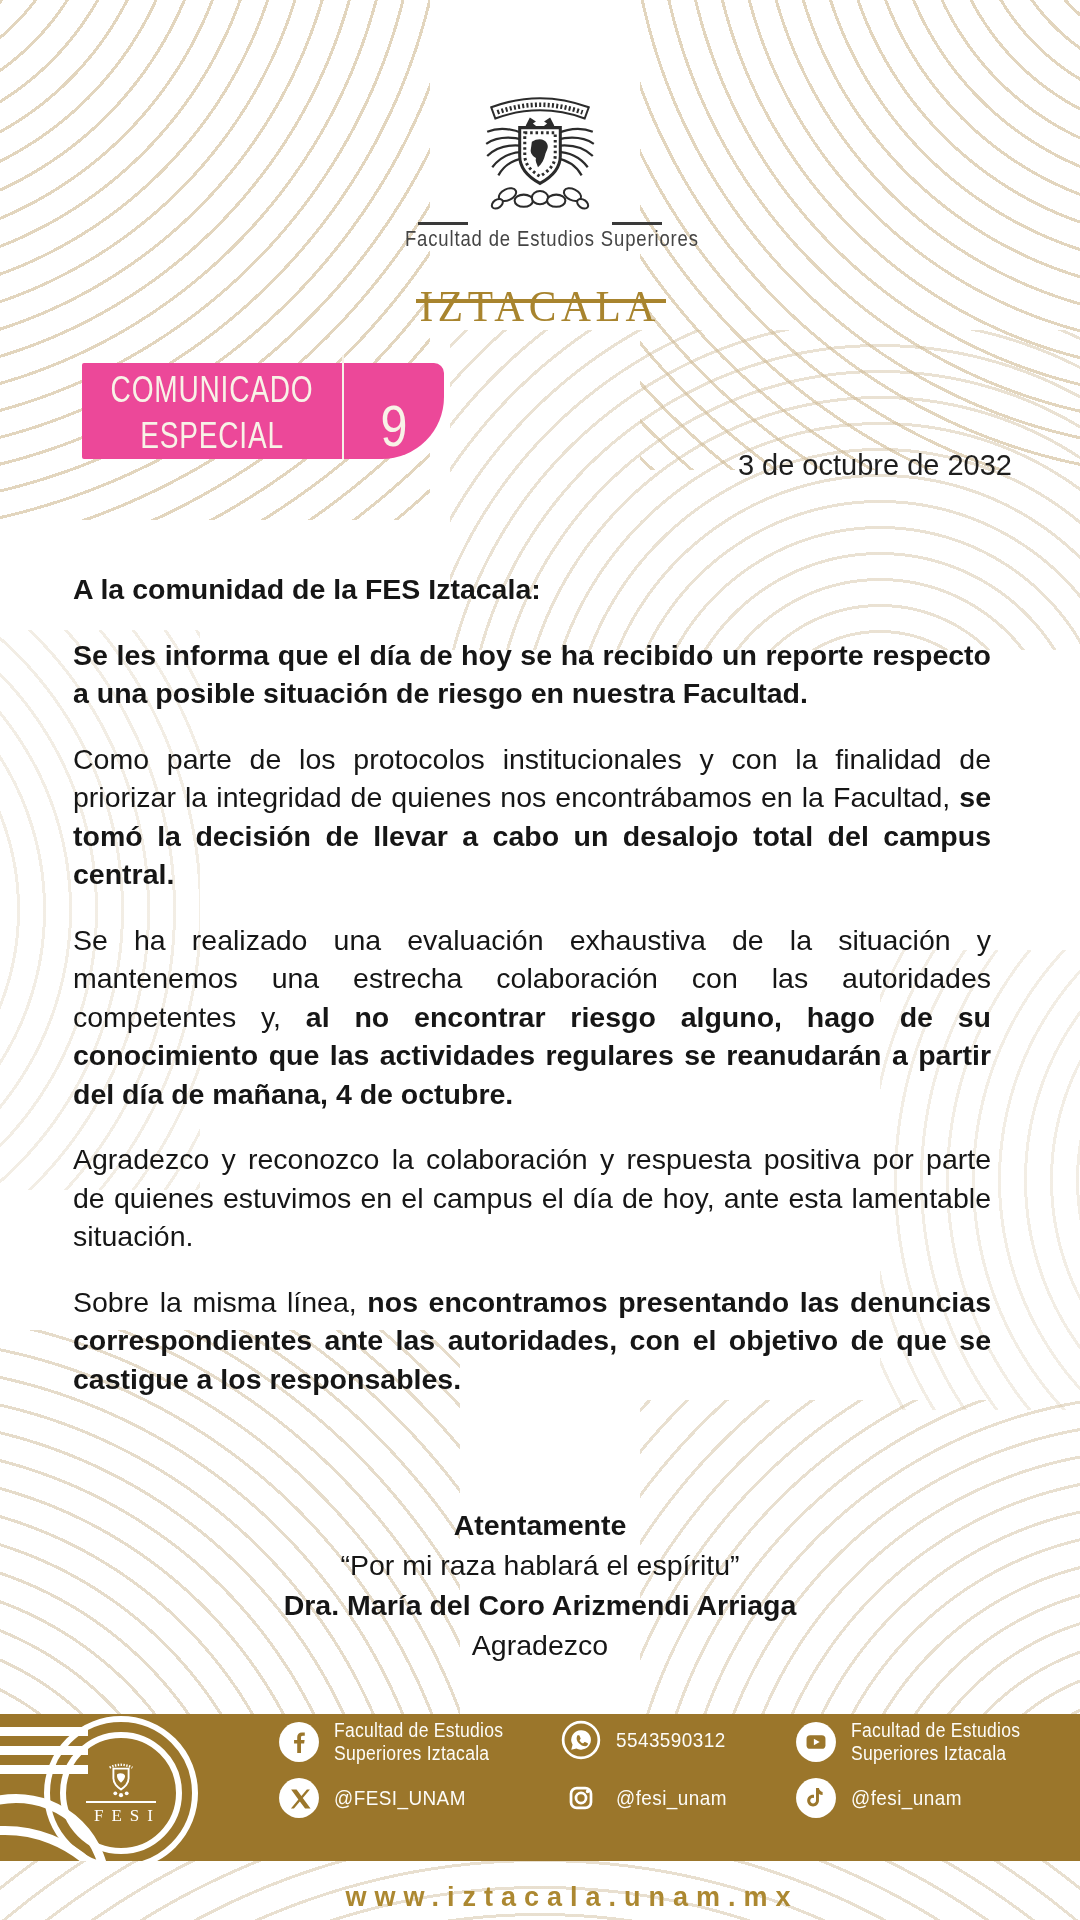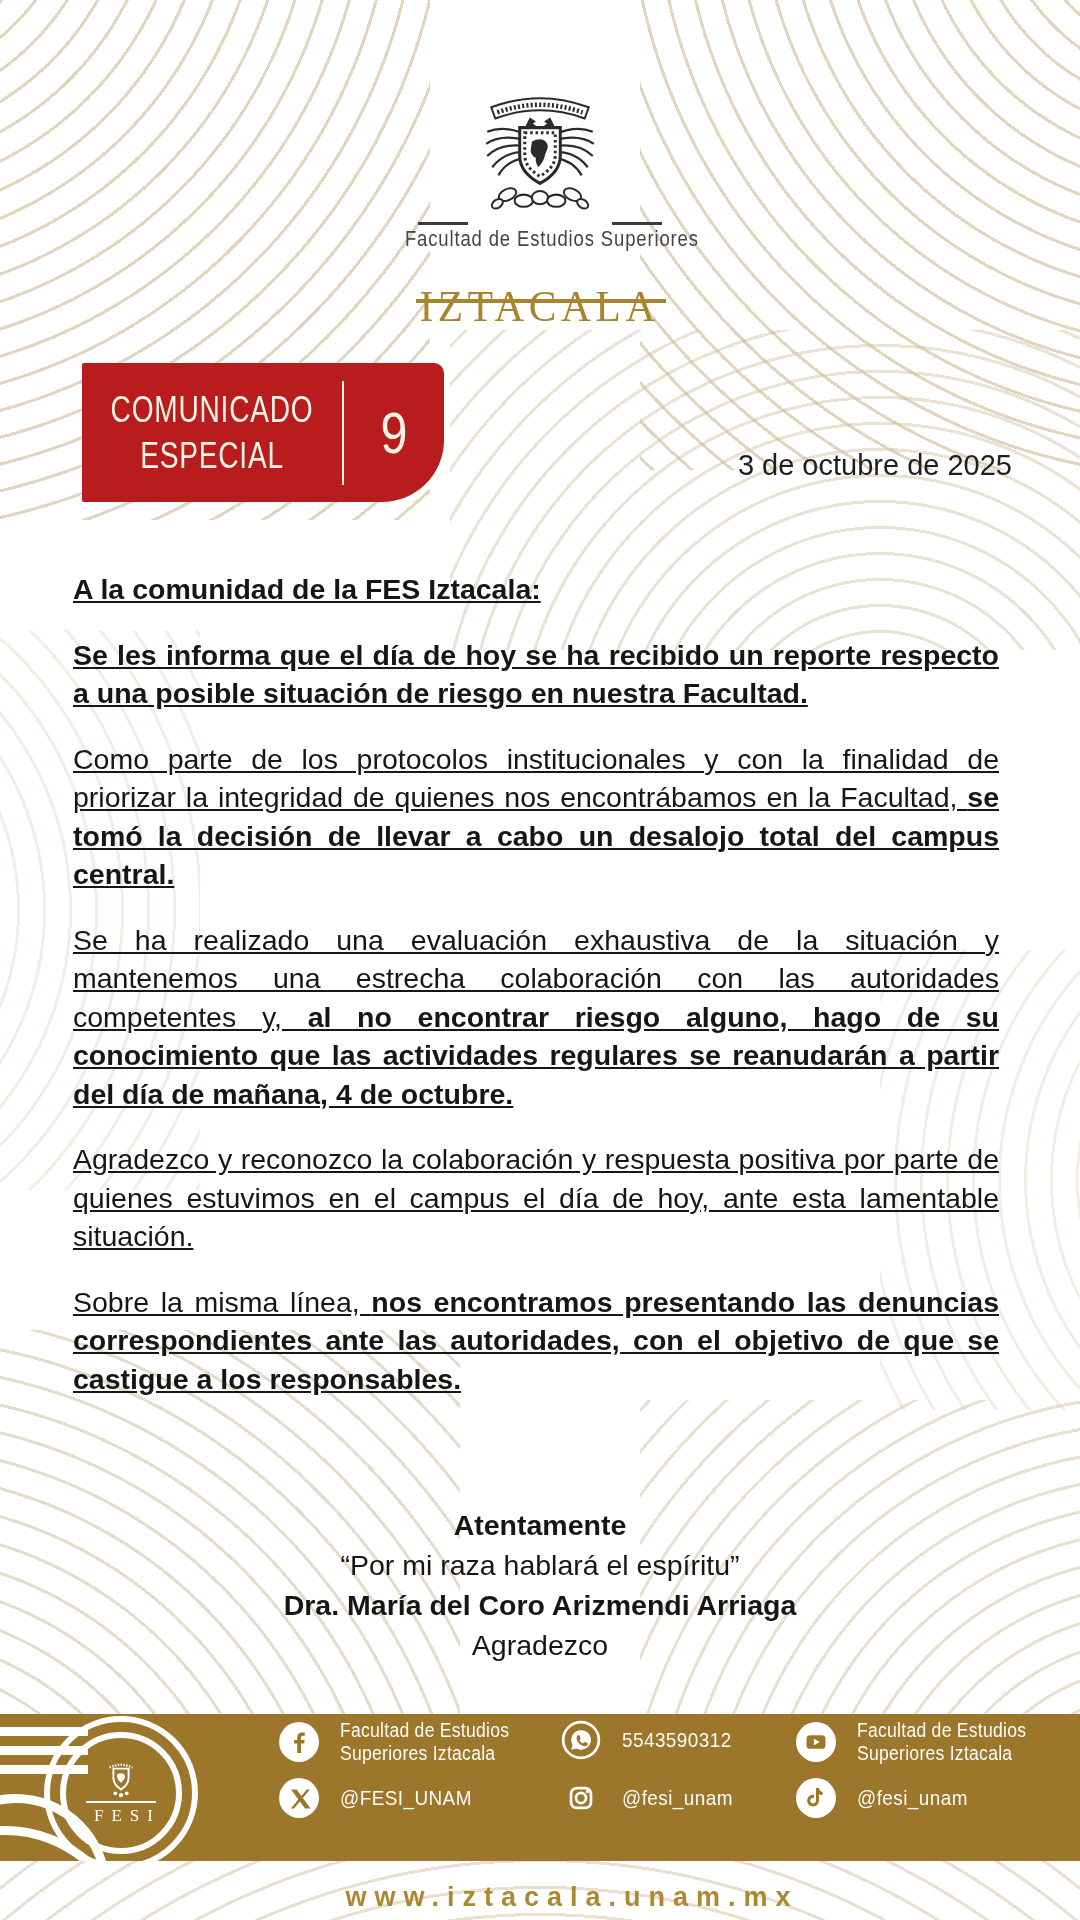--- a/index.html
+++ b/index.html
@@ -11,49 +11,49 @@
   .emblem{position:absolute;left:479px;top:87px;z-index:1;}
   .flank-line{position:absolute;top:222px;width:50px;height:3px;background:#3a3a3a;z-index:1;}
   .inst-row{position:absolute;left:0;top:227px;width:100%;text-align:center;z-index:1;margin-left:12px;}
   .inst-row span{display:inline-block;transform:scaleX(.86);transform-origin:center;
         font-size:21.5px;letter-spacing:1px;color:#454545;white-space:nowrap;}
   .wordmark{position:absolute;left:0;top:250px;width:100%;text-align:center;z-index:1;
         font-family:"Liberation Serif",serif;font-size:45px;letter-spacing:5px;color:#A8842E;margin-top:30px;}
   .wordmark span{display:inline-block;transform:scaleX(.92);transform-origin:center;white-space:nowrap;}
   .wordmark-underline{position:absolute;left:416px;top:299px;width:250px;height:3.5px;background:#A8842E;z-index:1;}
   
-  .banner{position:absolute;left:82px;top:363px;width:362px;height:139px;background:#b91c1c;
-        border-radius:2px 10px 62px 2px;display:flex;align-items:center;z-index:2;}
+  .banner{position:absolute;left:82px;top:363px;width:362px;height:96px;background:#ec4899;
+        border-radius:2px 10px 62px 2px;display:flex;align-items:flex-end;z-index:2;}
   .banner-title{flex:1;text-align:center;color:#F8F3E7;font-size:36px;line-height:46px;}
   .banner-title span{display:block;transform:scaleX(.78);transform-origin:center;letter-spacing:1px;white-space:nowrap;}
   .banner-divider{width:2px;height:104px;background:#F6F1E6;}
   .banner-number{width:104px;text-align:center;color:#F8F3E7;font-size:57px;font-weight:300;}
   .banner-number span{display:inline-block;transform:scaleX(.85);}
   .doc-date{position:absolute;right:68px;top:449px;font-size:29px;color:#1e1e1e;z-index:2;}
   
   .body-text{position:absolute;left:73px;top:570px;width:934px;z-index:2;
         font-size:28.5px;line-height:38.5px;text-align:justify;}
-  .body-text p{margin:0 8px 27px 0;text-decoration:underline;}
+  .body-text p{margin:0 16px 27px 0;}
   .b{font-weight:bold;}
   .salutation{font-weight:bold;}
   .signature{position:absolute;left:73px;top:1505px;width:934px;text-align:center;z-index:2;
         font-size:28.5px;line-height:40px;}
   
   .footer-bar{position:absolute;left:0;top:1714px;width:1080px;height:147px;background:#9B762B;
         overflow:hidden;z-index:2;}
   .stripes{position:absolute;left:0;top:13px;width:88px;height:52px;
         background:repeating-linear-gradient(180deg,#fff 0 9px,transparent 9px 19px);}
   .ring-a{position:absolute;left:-78px;top:80px;width:170px;height:170px;border:9px solid #fff;border-radius:50%;}
   .ring-b{position:absolute;left:-124px;top:112px;width:240px;height:240px;border:9px solid #fff;border-radius:50%;}
   .logo-outer{position:absolute;left:44px;top:2px;width:142px;height:142px;border:6px solid #fff;border-radius:50%;}
   .logo-inner{position:absolute;left:60px;top:18px;width:110px;height:110px;border:6px solid #fff;border-radius:50%;
         display:flex;flex-direction:column;align-items:center;justify-content:center;}
   .fesi-text{margin-top:2px;padding-top:3px;border-top:2px solid #fff;color:#fff;
         font-family:"Liberation Serif",serif;font-size:17px;letter-spacing:8px;padding-left:8px;width:62px;text-align:center;}
-  .social{position:absolute;display:flex;align-items:center;gap:20px;}
+  .social{position:absolute;display:flex;align-items:center;gap:14px;}
   .social .lbl{color:#FDFCF8;transform:scaleX(.9);transform-origin:left center;white-space:nowrap;}
   .lbl-2l{font-size:19.5px;line-height:23px;letter-spacing:.3px;}
   .lbl-1l{font-size:21px;letter-spacing:.5px;}
   .website{position:absolute;left:0;top:1882px;width:100%;text-align:center;z-index:2;
         font-size:27px;font-weight:bold;letter-spacing:8px;color:#AC8831;margin-left:32px;}
 </style>
 </head>
 <body>
 
 <div class="page">
@@ -104,21 +104,21 @@
   <div class="wordmark-underline"></div>
 
   <div class="banner">
     <div class="banner-title">
       <span>COMUNICADO</span>
       <span>ESPECIAL</span>
     </div>
     <div class="banner-divider"></div>
     <div class="banner-number"><span>9</span></div>
   </div>
-  <div class="doc-date">3 de octubre de 2025</div>
+  <div class="doc-date">3 de octubre de 2032</div>
 
   <div class="body-text">
     <p class="salutation">A la comunidad de la FES Iztacala:</p>
     <p class="b"><span>Se les informa que el día de hoy se ha recibido un reporte respecto a una posible situación de riesgo en nuestra Facultad.</span></p>
     <p><span>Como parte de los protocolos institucionales y con la finalidad de priorizar la integridad de quienes nos encontrábamos en la Facultad, </span><span class="b">se tomó la decisión de llevar a cabo un desalojo total del campus central.</span></p>
     <p><span>Se ha realizado una evaluación exhaustiva de la situación y mantenemos una estrecha colaboración con las autoridades competentes y, </span><span class="b">al no encontrar riesgo alguno, hago de su conocimiento que las actividades regulares se reanudarán a partir del día de mañana, 4 de octubre.</span></p>
     <p><span>Agradezco y reconozco la colaboración y respuesta positiva por parte de quienes estuvimos en el campus el día de hoy, ante esta lamentable situación.</span></p>
     <p><span>Sobre la misma línea, </span><span class="b">nos encontramos presentando las denuncias correspondientes ante las autoridades, con el objetivo de que se castigue a los responsables.</span></p>
   </div>
 

